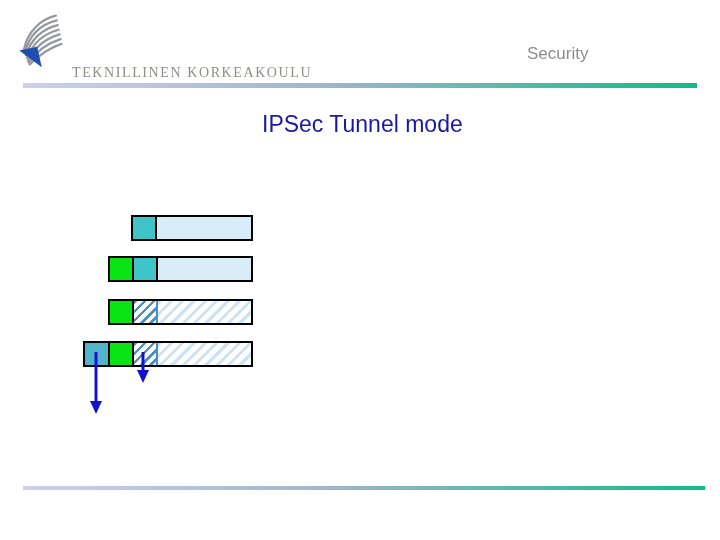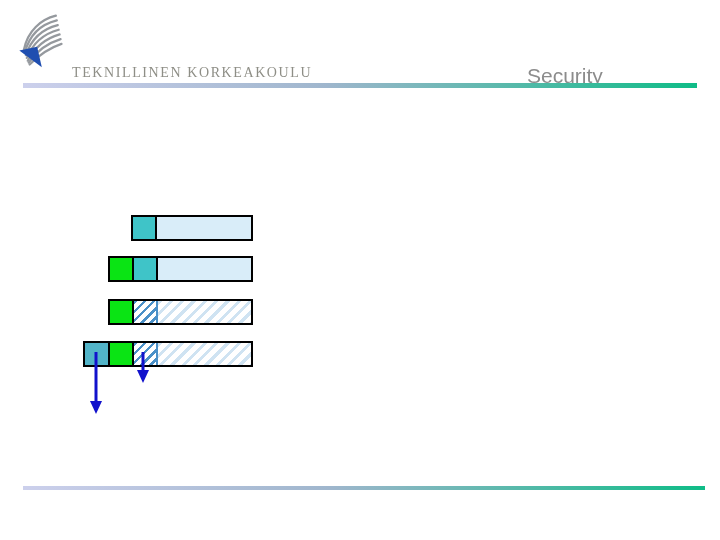--- a/index.html
+++ b/index.html
@@ -8,22 +8,22 @@
     font-family:"Liberation Sans",sans-serif;
   }
   .logo{position:absolute;left:9px;top:8px;width:60px;height:66px;}
   .logo-text{
     position:absolute;left:72px;top:65px;
     font-family:"Liberation Serif",serif;
     font-size:14px;letter-spacing:1.6px;color:var(--logo-text,#8e8e86);
     white-space:nowrap;
   }
   .header-label{
-    position:absolute;left:527px;top:64px;
-    font-size:21px;color:var(--header-text,#8c8c8c);
+    position:absolute;left:527px;top:44px;
+    font-size:17px;color:var(--header-text,#8c8c8c);
   }
   .divider{
     position:absolute;
     background:linear-gradient(90deg,var(--divider-start,#ccd0ec) 0%,var(--divider-mid,#9fb6cd) 45%,var(--divider-end,#0fbc87) 100%);
   }
   .divider-top{left:23px;top:83px;width:674px;height:5px;}
   .divider-bottom{left:23px;top:486px;width:682px;height:4px;}
   .title{
     position:absolute;left:262px;top:111px;margin:0;
     font-size:23px;font-weight:normal;color:var(--title-text,#1a16a8);
@@ -66,20 +66,21 @@
     </g>
     <path d="M11,45 L30,41 L35,63 Z" fill="#1f4eb0" stroke="none"></path>
   </svg>
 
   <div class="logo-text">TEKNILLINEN KORKEAKOULU</div>
 
   <div class="header-label">Security</div>
 
   <div class="divider divider-top"></div>
 
+  <h1 class="title">IPSec Tunnel mode</h1>
 
   <div class="diagram">
       <div class="prow" style="left: 131px; top: 215px; height: 26px;">
         <div class="seg seg-teal" style="width: 24px;"></div>
         <div class="seg seg-light last" style="width: 94px;"></div>
       </div>
       <div class="prow" style="left: 108px; top: 256px; height: 26px;">
         <div class="seg seg-green" style="width: 24px;"></div>
         <div class="seg seg-teal" style="width: 24px;"></div>
         <div class="seg seg-light last" style="width: 93px;"></div>

